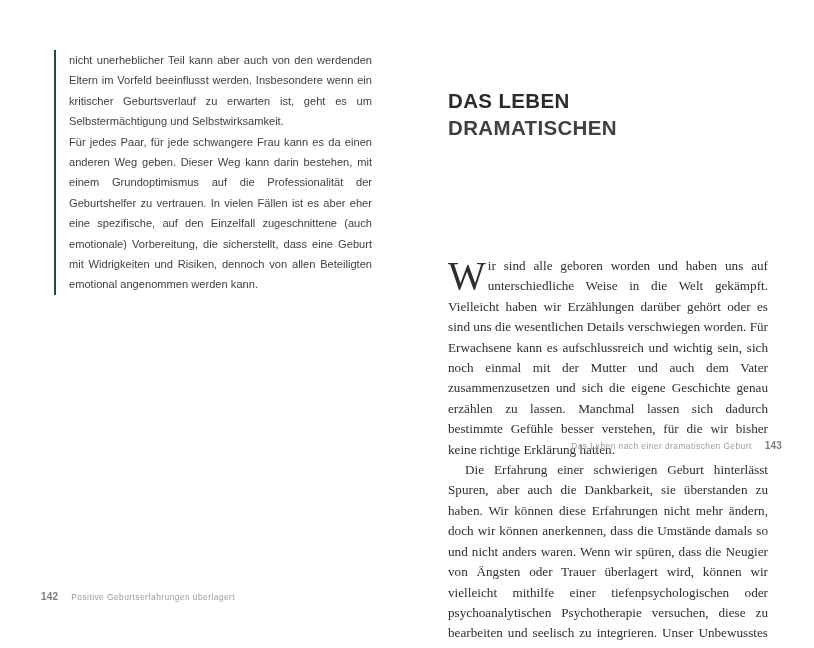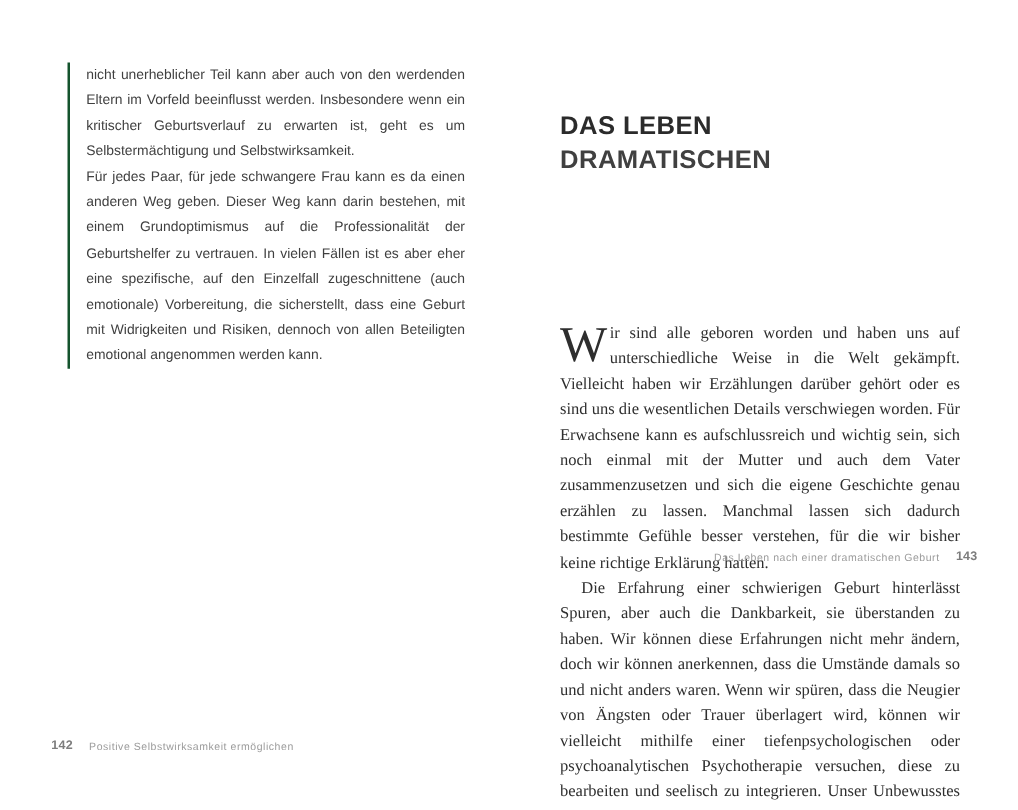--- a/index.html
+++ b/index.html
@@ -143,21 +143,21 @@
 
   <div class="page-left">
 
     <div class="left-textblock">
       <p>nicht unerheblicher Teil kann aber auch von den werdenden Eltern im Vorfeld beeinflusst werden. Insbesondere wenn ein kritischer Geburtsverlauf zu erwarten ist, geht es um Selbstermächtigung und Selbstwirksamkeit.</p>
       <p>Für jedes Paar, für jede schwangere Frau kann es da einen anderen Weg geben. Dieser Weg kann darin bestehen, mit einem Grundoptimismus auf die Professionalität der Geburtshelfer zu vertrauen. In vielen Fällen ist es aber eher eine spezifische, auf den Einzelfall zugeschnittene (auch emotionale) Vorbereitung, die sicherstellt, dass eine Geburt mit Widrigkeiten und Risiken, dennoch von allen Beteiligten emotional angenommen werden kann.</p>
     </div>
 
     <div class="footer footer-left">
       <span class="folio">142</span>
-      <span class="running-title">Positive Selbstwirksamkeit ermöglichen</span>
+      <span class="running-title">Positive Geburtserfahrungen überlagert</span>
     </div>
 
   </div>
 
   <div class="page-right">
 
     <h1 class="chapter-heading">
       <span class="line">DAS LEBEN</span>
       <span class="line accent">DRAMATISCHEN</span>
     </h1>

